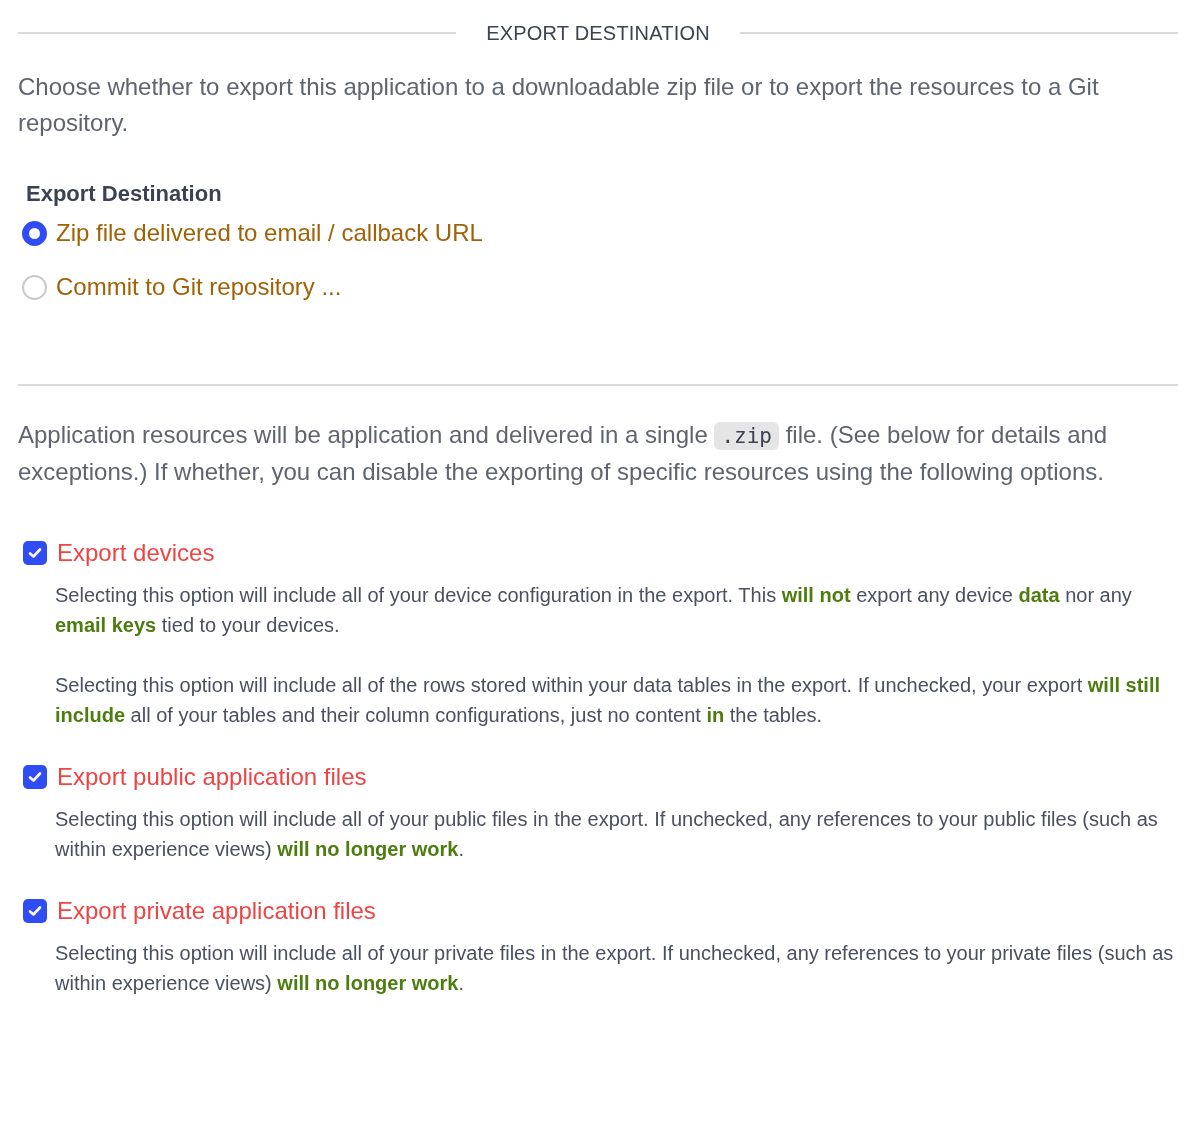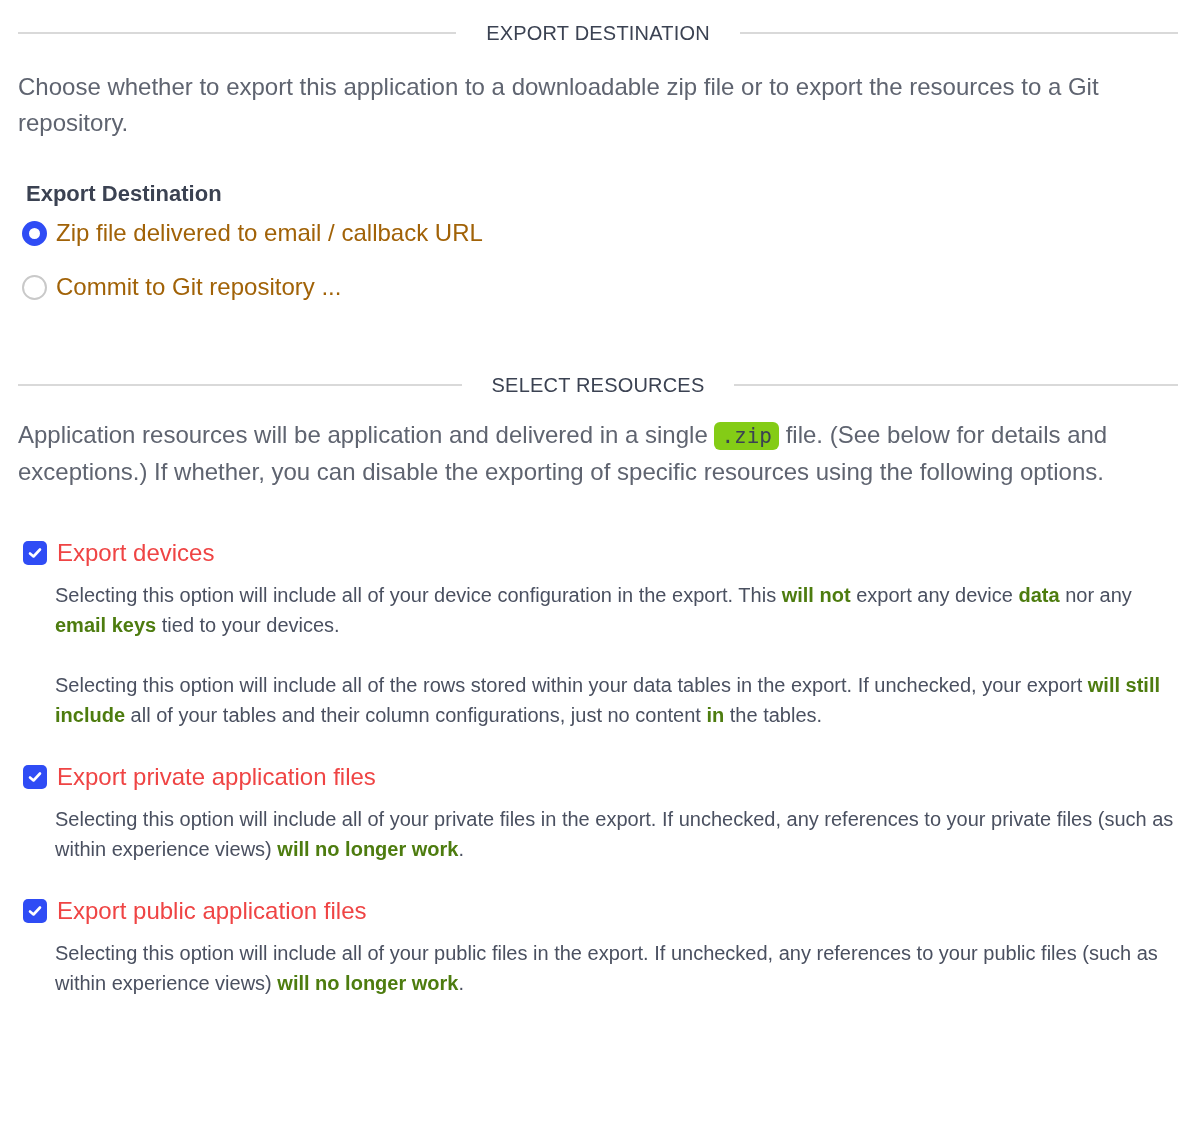--- a/index.html
+++ b/index.html
@@ -28,21 +28,21 @@
     }
     .radio {
       width: 25px; height: 25px; border-radius: 50%; box-sizing: border-box;
       margin-left: 4px; margin-right: 9px; flex: none;
     }
     .radio.on { border: 7px solid #2f4cf5; background: #fff; }
     .radio.off { border: 2px solid #c9c9c9; background: #fff; }
     .radio-label { font-size: 24px; color: #a16207; }
     code.inline {
       font-family: "DejaVu Sans Mono", "Liberation Mono", monospace;
-      font-size: 21px; background: #84cc16; border-radius: 6px;
+      font-size: 21px; background: #e5e5e5; border-radius: 6px;
       padding: 2px 7px; color: #3b4252; margin-top: 7px;
     }
     .cb-row { display: flex; align-items: center; height: 34px; }
     .checkbox {
       width: 24px; height: 24px; border-radius: 5px; background: #2f4cf5;
       margin-left: 5px; margin-right: 10px; flex: none;
       display: flex; align-items: center; justify-content: center;
     }
     .cb-label { font-size: 24px; color: #ef4444; }
     .cb-desc {
@@ -71,21 +71,20 @@
       <span class="radio-label">Zip file delivered to email / callback URL</span>
     </div>
     <div class="radio-row" style="margin-top:18px;">
       <span class="radio off"></span>
       <span class="radio-label">Commit to Git repository ...</span>
     </div>
   </div>
 
   <div class="divider" style="margin-top:70px;">
     <div class="line"></div>
-    <div class="label">SELECT RESOURCES</div>
     <div class="line"></div>
   </div>
 
   <p class="intro" style="margin-top:22px;"><span>Application resources will be application and delivered in a single </span><code class="inline">.zip</code><span> file. (See below for details and exceptions.) If whether, you can disable the exporting of specific resources using the following options.</span></p>
 
   <div id="resource-list" style="margin-top:46px;">
       <div style="margin-top: 0px;">
         <div class="cb-row">
           <span class="checkbox">
             <svg width="14" height="12" viewBox="0 0 14 12">
@@ -99,29 +98,29 @@
       <div style="margin-top: 30px;">
         <div class="cb-desc">Selecting this option will include all of the rows stored within your data tables in the export. If unchecked, your export <b>will still include</b> all of your tables and their column configurations, just no content <b>in</b> the tables.</div>
       </div>
       <div style="margin-top: 30px;">
         <div class="cb-row">
           <span class="checkbox">
             <svg width="14" height="12" viewBox="0 0 14 12">
               <path d="M2 6.5 L5.5 9.5 L12 2.5" fill="none" stroke="#fff" stroke-width="2.6" stroke-linecap="round" stroke-linejoin="round"></path>
             </svg>
           </span>
-          <span class="cb-label">Export private application files</span>
+          <span class="cb-label">Export public application files</span>
         </div>
-        <div class="cb-desc">Selecting this option will include all of your private files in the export. If unchecked, any references to your private files (such as within experience views) <b>will no longer work</b>.</div>
+        <div class="cb-desc">Selecting this option will include all of your public files in the export. If unchecked, any references to your public files (such as within experience views) <b>will no longer work</b>.</div>
       </div>
       <div style="margin-top: 30px;">
         <div class="cb-row">
           <span class="checkbox">
             <svg width="14" height="12" viewBox="0 0 14 12">
               <path d="M2 6.5 L5.5 9.5 L12 2.5" fill="none" stroke="#fff" stroke-width="2.6" stroke-linecap="round" stroke-linejoin="round"></path>
             </svg>
           </span>
-          <span class="cb-label">Export public application files</span>
+          <span class="cb-label">Export private application files</span>
         </div>
-        <div class="cb-desc">Selecting this option will include all of your public files in the export. If unchecked, any references to your public files (such as within experience views) <b>will no longer work</b>.</div>
+        <div class="cb-desc">Selecting this option will include all of your private files in the export. If unchecked, any references to your private files (such as within experience views) <b>will no longer work</b>.</div>
       </div>
     </div>
 </div>
 
 </body></html>

